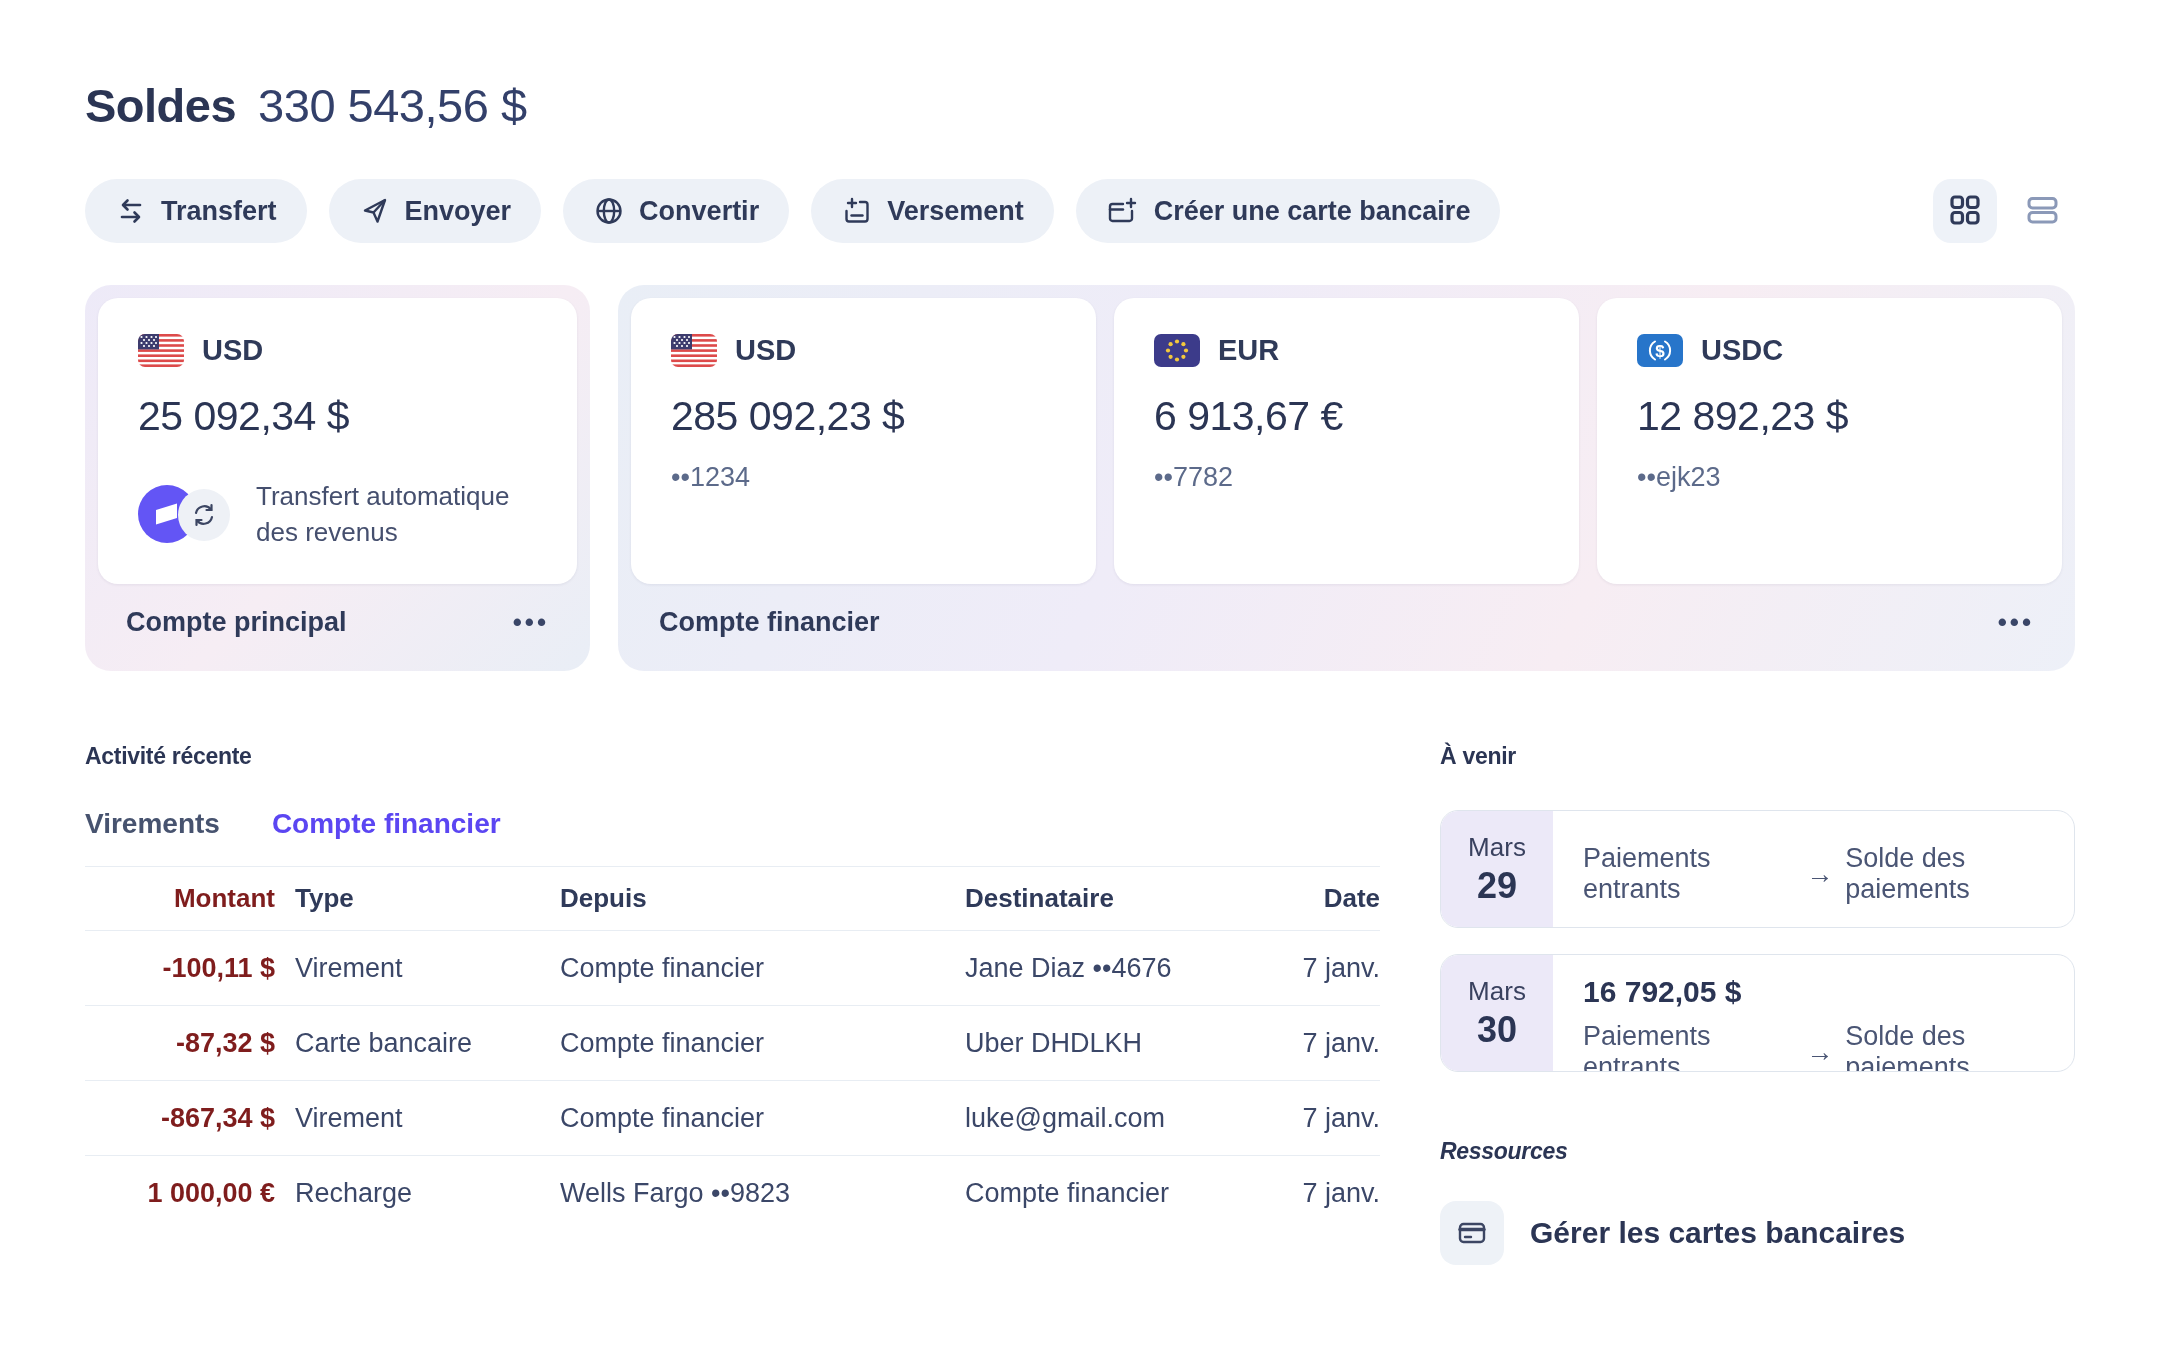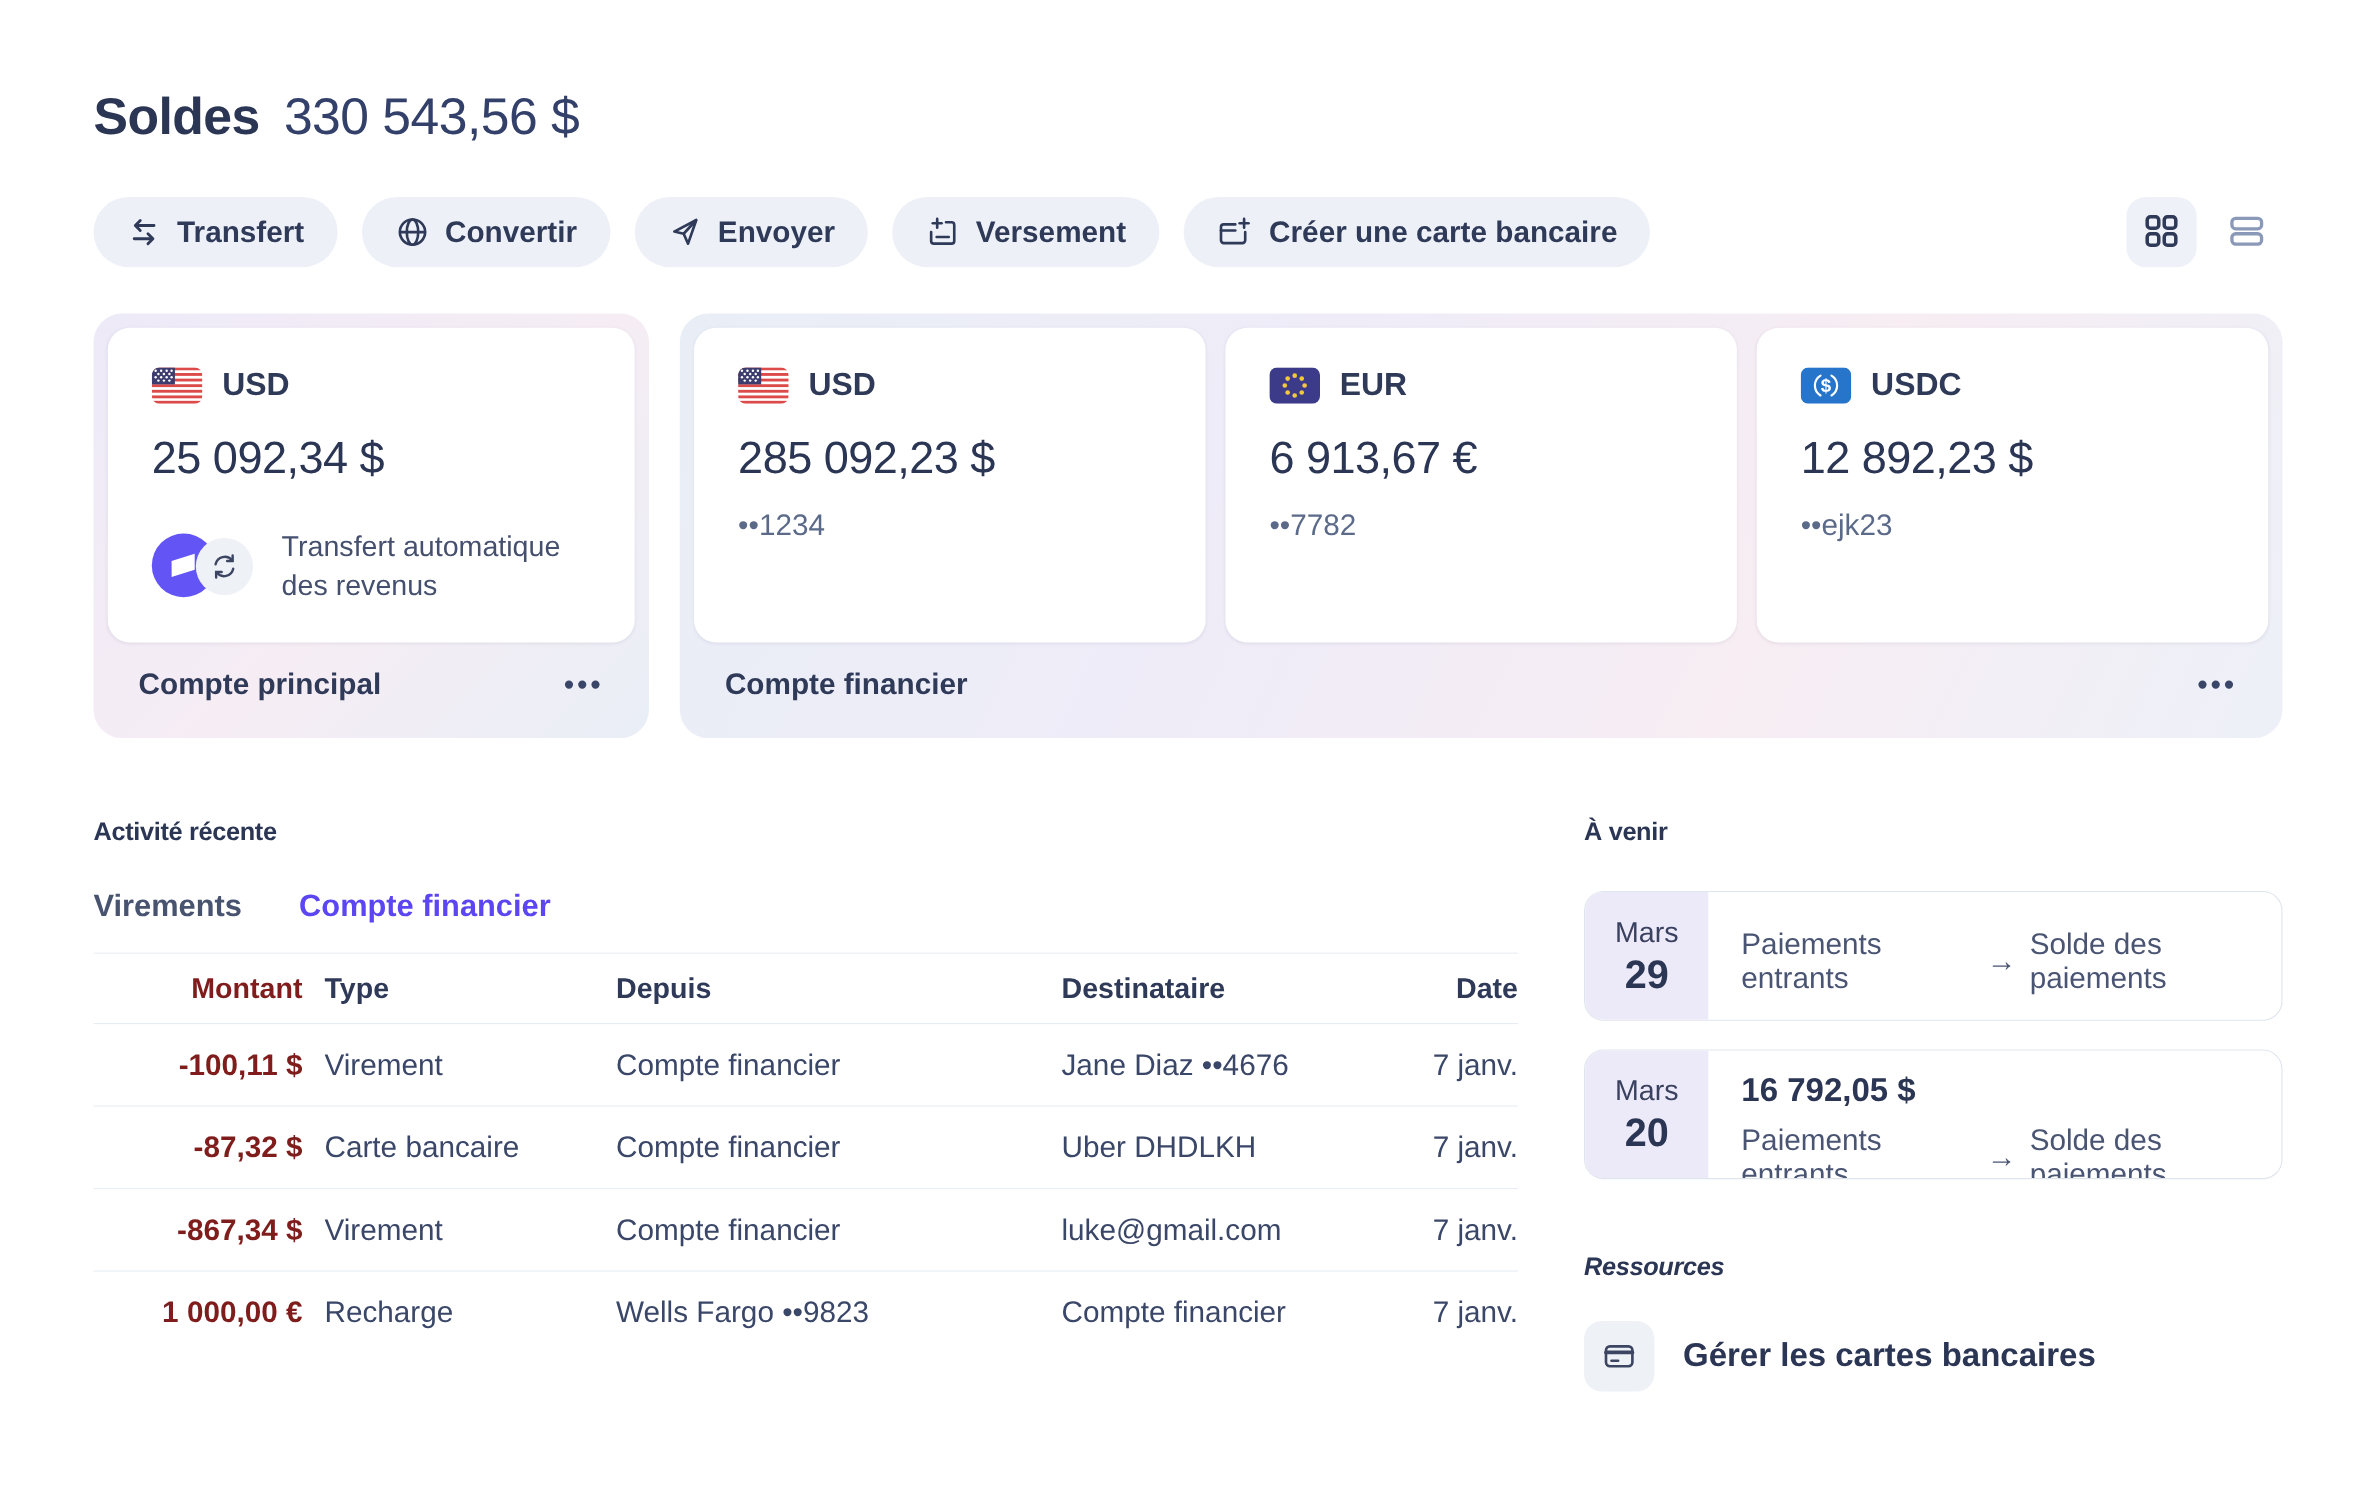--- a/index.html
+++ b/index.html
@@ -111,36 +111,36 @@
             <path d="M25 10 H9"></path>
               <path d="M12.5 5.5 L8 10 L12.5 14.5"></path>
             <path d="M7 22 H23"></path>
               <path d="M19.5 17.5 L24 22 L19.5 26.5"></path>
           </svg>
         </span>
         <span>Transfert</span>
       </button>
       <button class="pill">
         <span>
+          <svg width="32" height="32" viewBox="0 0 32 32" fill="none" stroke="#2f3a59" stroke-width="2.4" stroke-linejoin="round">
+            <path d="M6 15.5 L26 5 L18.5 26.5 L14.5 17.5 Z"></path>
+              <path d="M14.5 17.5 L26 5"></path>
+          </svg>
+        </span>
+        <span>Envoyer</span>
+      </button>
+      <button class="pill">
+        <span>
           <svg width="32" height="32" viewBox="0 0 32 32" fill="none" stroke="#2f3a59" stroke-width="2.4">
             <circle cx="16" cy="16" r="11.5"></circle>
               <ellipse cx="16" cy="16" rx="5.2" ry="11.5"></ellipse>
               <path d="M4.5 16 H27.5"></path>
           </svg>
         </span>
         <span>Convertir</span>
-      </button>
-      <button class="pill">
-        <span>
-          <svg width="32" height="32" viewBox="0 0 32 32" fill="none" stroke="#2f3a59" stroke-width="2.4" stroke-linejoin="round">
-            <path d="M6 15.5 L26 5 L18.5 26.5 L14.5 17.5 Z"></path>
-              <path d="M14.5 17.5 L26 5"></path>
-          </svg>
-        </span>
-        <span>Envoyer</span>
       </button>
       <button class="pill">
         <span>
           <svg width="32" height="32" viewBox="0 0 32 32" fill="none" stroke="#2f3a59" stroke-width="2.4" stroke-linecap="round" stroke-linejoin="round">
             <path d="M11 4 V12"></path>
               <path d="M7 8 H15"></path>
             <path d="M19 7 H24 A2.5 2.5 0 0 1 26.5 9.5 V24 A2.5 2.5 0 0 1 24 26.5 H8 A2.5 2.5 0 0 1 5.5 24 V16"></path>
             <path d="M10.5 20.5 H21.5"></path>
           </svg>
         </span>
@@ -390,21 +390,21 @@
             <span>Paiements entrants</span>
             <span class="up-arrow">→</span>
             <span>Solde des paiements</span>
           </div>
         </div>
       </div>
 
       <div class="up-card">
         <div class="date-box">
           <span class="date-month">Mars</span>
-          <span class="date-day">20</span>
+          <span class="date-day">30</span>
         </div>
         <div class="up-body">
           <div class="up-amount">16 792,05 $</div>
           <div class="up-sub">
             <span>Paiements entrants</span>
             <span class="up-arrow">→</span>
             <span>Solde des paiements</span>
           </div>
         </div>
       </div>

